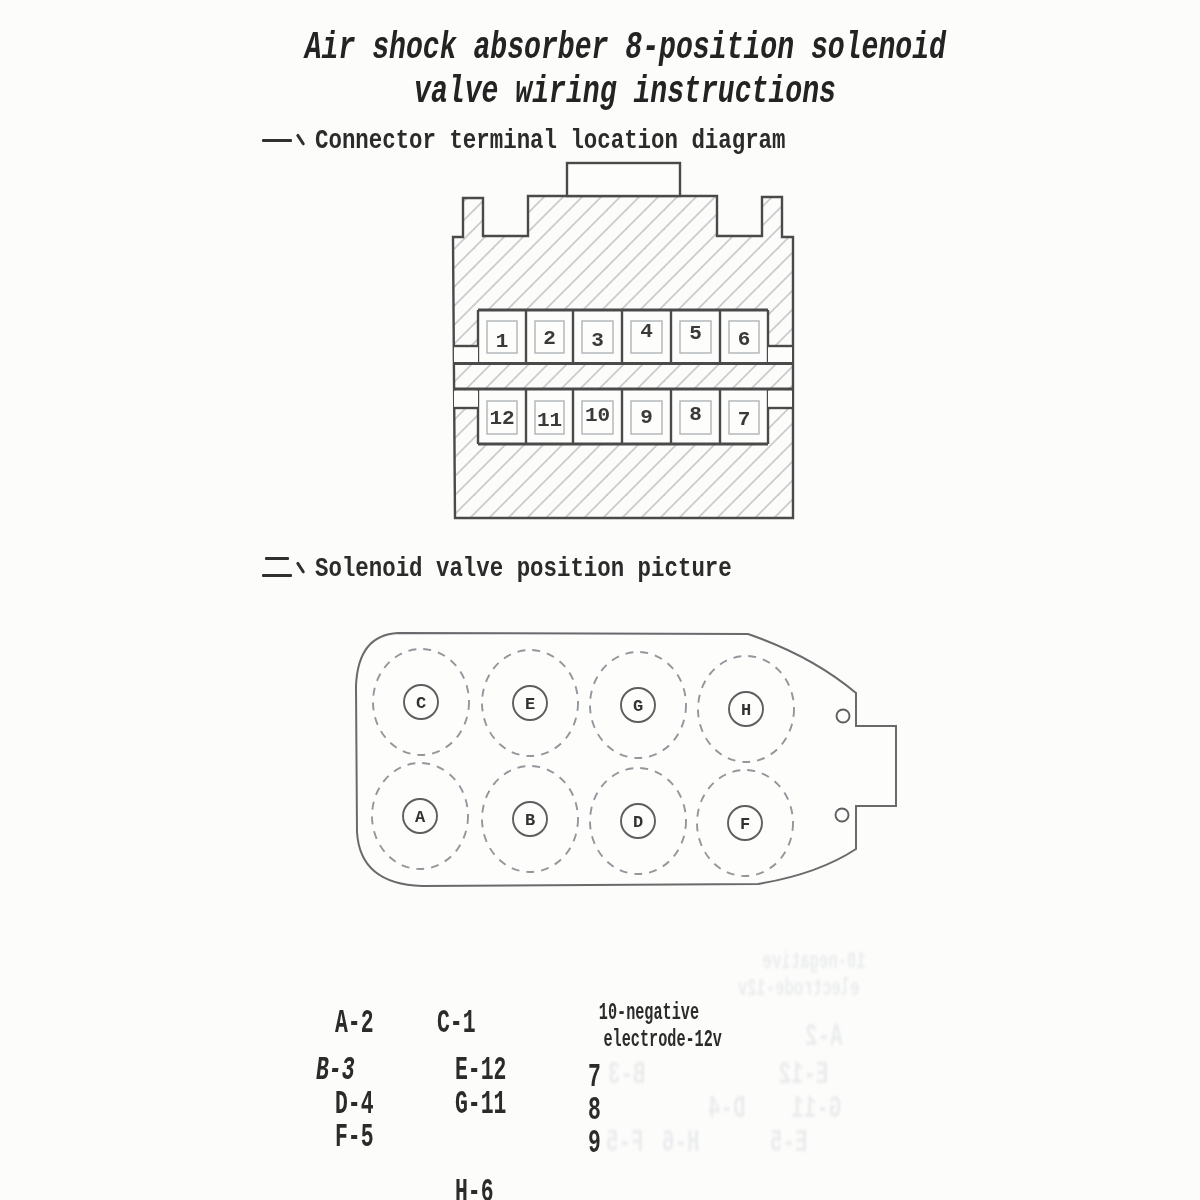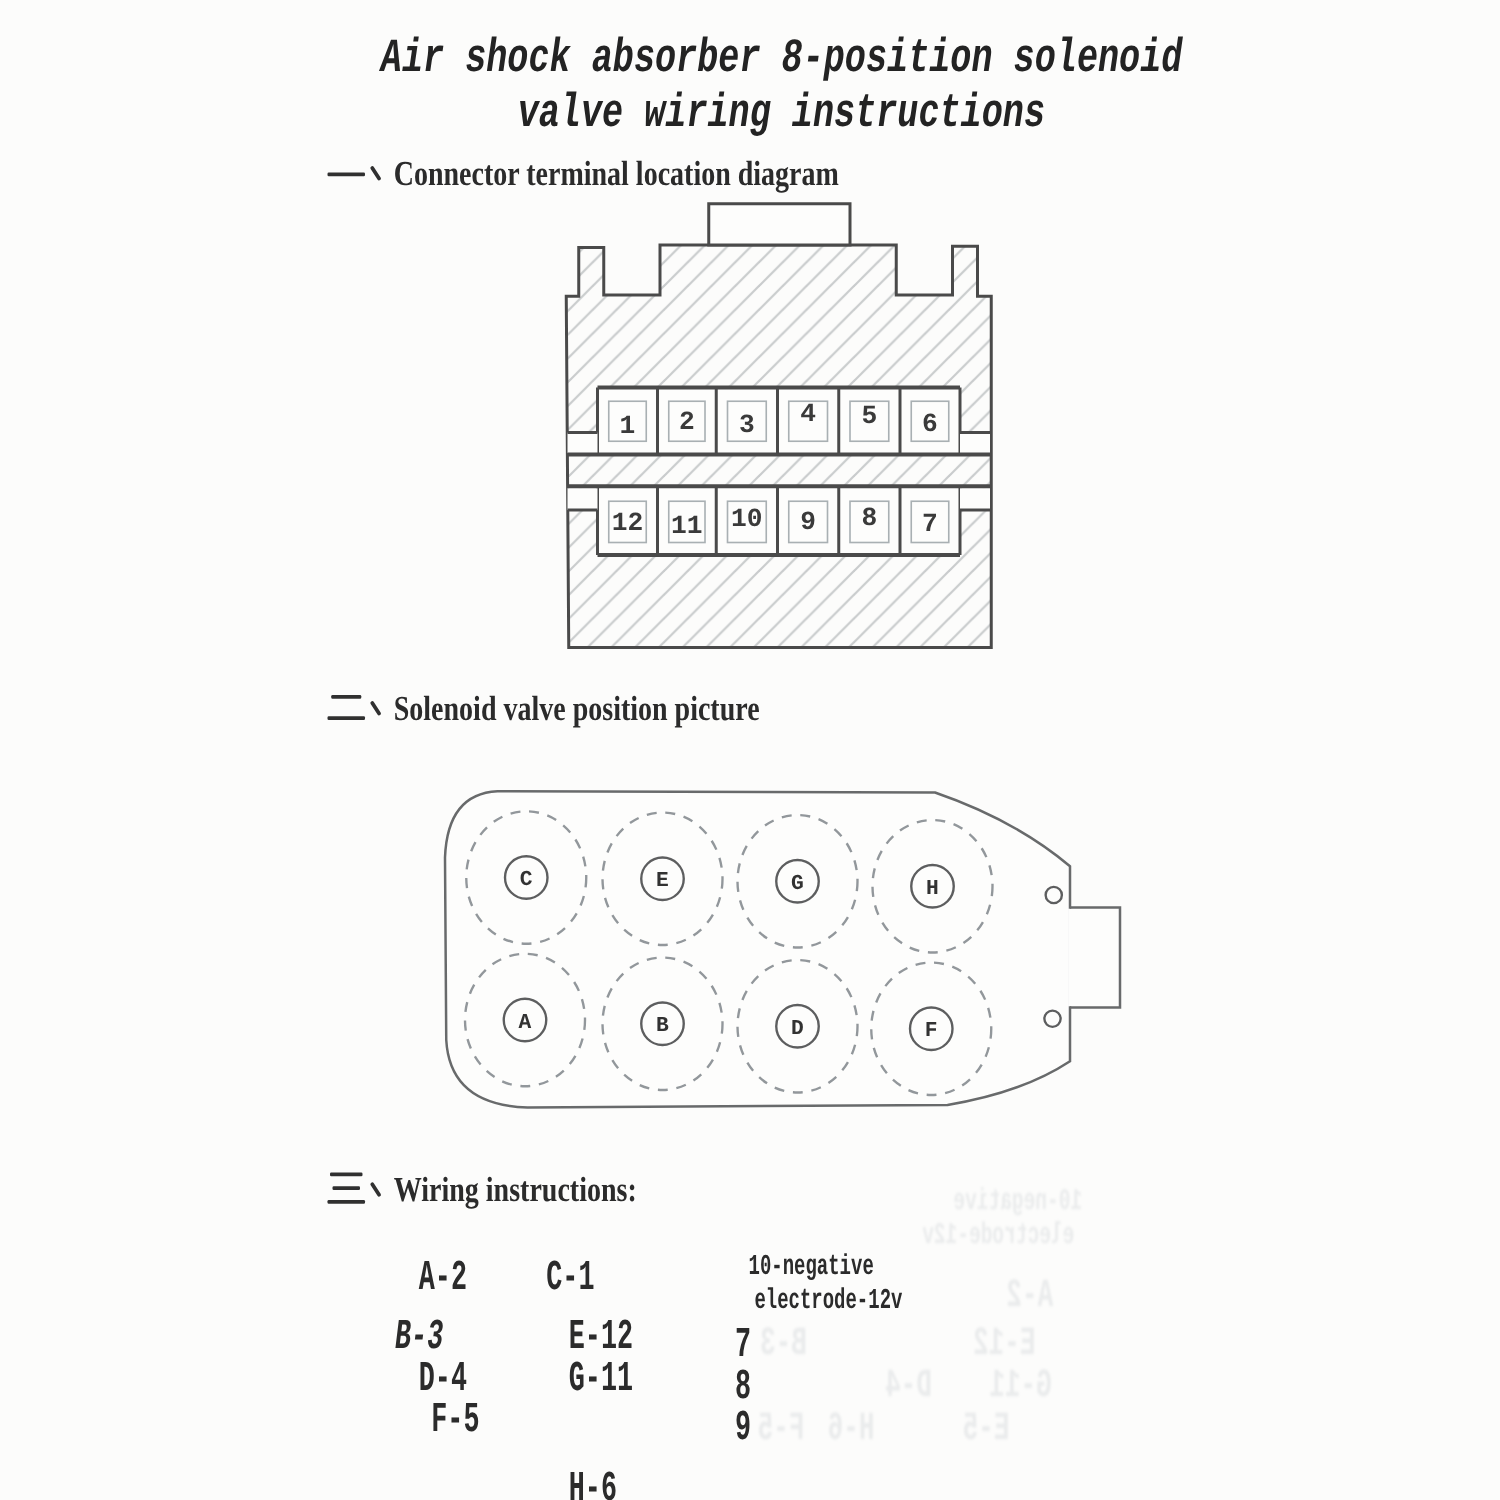--- a/index.html
+++ b/index.html
@@ -17,21 +17,21 @@
     transform:scaleX(.74); transform-origin:center; white-space:nowrap; color:#232323;}
   .tw-h{display:inline-block; font-size:28px; font-weight:bold;
     transform:scaleX(.80); transform-origin:left center; white-space:nowrap;}
   .tw-lab{display:inline-block; font-size:34px; font-weight:bold; line-height:1;
     transform:scaleX(.63); transform-origin:left center; white-space:nowrap;}
   .tw-note{display:inline-block; font-size:23px; font-weight:bold; line-height:27px;
     transform:scaleX(.66); transform-origin:center; white-space:nowrap;}
 
   .title-wrap{position:absolute; left:50px; top:26px; width:1150px; text-align:center;font-style:italic;}
 
-  .heading{position:absolute; display:flex; height:32px;font-family:Liberation Serif, serif;}
+  .heading{position:absolute; display:flex; align-items:center; height:32px;}
   .h1{left:262px; top:124px;}
   .h2{left:262px; top:552px;}
   .h3{left:262px; top:937px;}
   .cjk-marker{position:relative; width:31px; height:30px; flex:0 0 auto;}
   .cjk-marker .bar{position:absolute; height:3px; background:#303030; border-radius:1px;}
   .dun{position:relative; width:16px; height:30px; flex:0 0 auto; margin-right:6px;}
   .dun::after{content:""; position:absolute; left:6px; top:8px; width:3.4px; height:13px;
     background:#303030; border-radius:2px; transform:rotate(-33deg);}
 
   .diagram{position:absolute;}
@@ -76,29 +76,20 @@
     <span class="dun"></span>
     <span class="tw-h">Connector terminal location diagram</span>
   </div>
   <div class="heading h2">
     <span class="cjk-marker">
         <div class="bar" style="top: 4px; width: 24px; left: 3px;"></div>
         <div class="bar" style="top: 21px; width: 30px; left: 0px;"></div>
       </span>
     <span class="dun"></span>
     <span class="tw-h">Solenoid valve position picture</span>
-  </div>
-  <div class="heading h3">
-    <span class="cjk-marker">
-        <div class="bar" style="top: 1px; width: 26px; left: 2px;"></div>
-        <div class="bar" style="top: 12px; width: 22px; left: 4px;"></div>
-        <div class="bar" style="top: 23px; width: 30px; left: 0px;"></div>
-      </span>
-    <span class="dun"></span>
-    <span class="tw-h">Wiring instructions:</span>
   </div>
 
   <svg id="connector-svg" class="diagram" width="390" height="395" viewBox="425 150 390 395">
     <defs>
       <pattern id="hatch" width="19" height="19" patternUnits="userSpaceOnUse">
         <path d="M0,19 L19,0" stroke="#c9cccd" stroke-width="1.8"></path>
         <path d="M-4,4 L4,-4" stroke="#c9cccd" stroke-width="1.8"></path>
         <path d="M15,23 L23,15" stroke="#c9cccd" stroke-width="1.8"></path>
       </pattern>
     </defs>
@@ -201,21 +192,21 @@
   </svg>
 
   <div id="wiring-area">
     <div class="note-block">
       <span class="tw-note">10-negative</span><br>
       <span class="tw-note">electrode-12v</span>
     </div>
   <div class="wiring-item" style="left: 335px; top: 1006px;"><span class="tw-lab">A-2</span></div>
       <div class="wiring-item" style="left: 316px; top: 1053px; font-style: italic;"><span class="tw-lab">B-3</span></div>
       <div class="wiring-item" style="left: 335px; top: 1087px;"><span class="tw-lab">D-4</span></div>
-      <div class="wiring-item" style="left: 345px; top: 1120px;"><span class="tw-lab">F-5</span></div>
+      <div class="wiring-item" style="left: 335px; top: 1120px;"><span class="tw-lab">F-5</span></div>
       <div class="wiring-item" style="left: 437px; top: 1006px;"><span class="tw-lab">C-1</span></div>
       <div class="wiring-item" style="left: 455px; top: 1053px;"><span class="tw-lab">E-12</span></div>
       <div class="wiring-item" style="left: 455px; top: 1087px; text-decoration: underline;"><span class="tw-lab">G-11</span></div>
       <div class="wiring-item" style="left: 455px; top: 1175px;"><span class="tw-lab">H-6</span></div>
       <div class="wiring-item" style="left: 588px; top: 1060px;"><span class="tw-lab">7</span></div>
       <div class="wiring-item" style="left: 588px; top: 1093px;"><span class="tw-lab">8</span></div>
       <div class="wiring-item" style="left: 588px; top: 1126px;"><span class="tw-lab">9</span></div>
     </div>
 
   <div id="ghost-layer">

